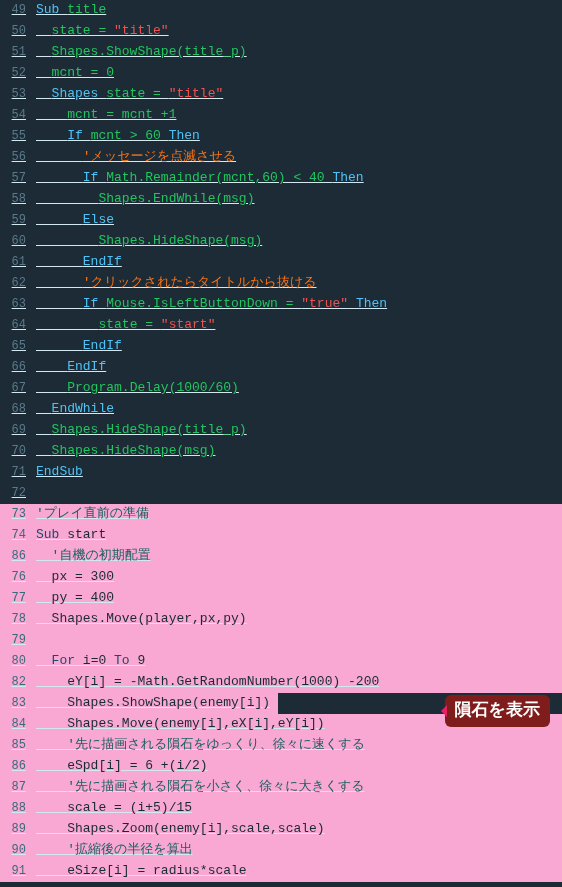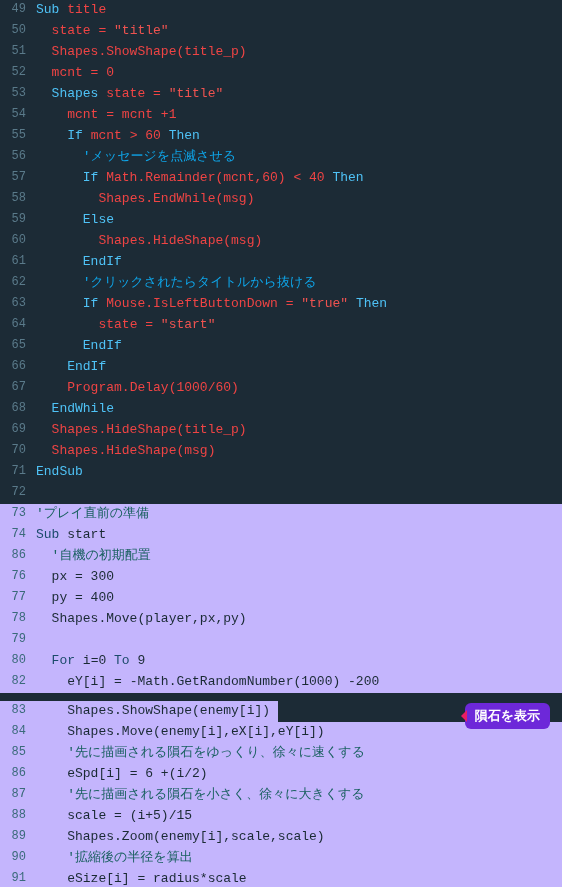--- a/index.html
+++ b/index.html
@@ -13,62 +13,63 @@
       color: #d4e8f0;
     }
     .code-container {
       width: 562px;
       min-height: 887px;
       background: #1c2b36;
       overflow: hidden;
     }
     .code-line {
       display: flex;
-      align-items: flex-start;
+      align-items: center;
       padding: 0 0 0 0;
       min-height: 21px;
+      text-decoration: underline;
     }
     .line-num {
       width: 36px;
       min-width: 36px;
       text-align: right;
       padding-right: 10px;
       color: #5a7a8a;
       user-select: none;
       font-size: 12px;
     }
     .line-content {
       flex: 1;
       white-space: pre;
       padding-right: 8px;
     }
     .token-keyword { color: #4fc3f7; }
     .token-string { color: #ef5350; }
-    .token-comment { color: #0ea5e9; font-style: normal; }
-    .token-default { color: #ef4444; }
+    .token-comment { color: #f97316; font-style: normal; }
+    .token-default { color: #22c55e; }
 
     
-    .hl { background-color: #c4b5fd; }
+    .hl { background-color: #f9a8d4; }
     .hl .line-num { color: #3a6a7a; }
     .hl .token-keyword { color: #1a4a6a; }
     .hl .token-comment { color: #1a6060; }
     .hl .token-default { color: #1a2a34; }
 
     .annotation-wrapper {
       position: relative;
     }
     .annotation {
       position: absolute;
       right: 12px;
-      background-color: #6d28d9;
+      background-color: #7f1d1d;
       color: #fff;
       border-radius: 6px;
       padding: 3px 10px;
-      font-size: 13px;
-      font-family: Liberation Sans, sans-serif;
+      font-size: 17px;
+      font-family: Liberation Mono, monospace;
       white-space: nowrap;
       font-weight: bold;
       pointer-events: none;
       display: flex;
       align-items: center;
       gap: 6px;
     }
     .annotation::after {
       content: '';
       position: absolute;
@@ -207,21 +208,21 @@
       <span class="line-num">79</span>
     </div>
     <div class="code-line hl">
       <span class="line-num">80</span>
       <span class="line-content">  <span class="token-keyword">For </span><span class="token-default">i=0 </span><span class="token-keyword">To </span><span class="token-default">9</span></span>
     </div>
     <div class="code-line hl">
       <span class="line-num">82</span>
       <span class="line-content">    <span class="token-default">eY[i] = -Math.GetRandomNumber(1000) -200</span></span>
     </div>
-    <div class="annotation-wrapper" style="position: relative; display: flex; align-items: center; margin-top: 8px;">
+    <div class="annotation-wrapper" style="position: relative; display: flex; align-items: center;">
       <div class="code-line hl">
         <span class="line-num">83</span>
         <span class="line-content">    <span class="token-default">Shapes.ShowShape(enemy[i])</span></span>
       </div>
       <div class="annotation" style="top: 2px; right: 12px; position: absolute;">隕石を表示</div>
     </div>
     <div class="code-line hl">
       <span class="line-num">84</span>
       <span class="line-content">    <span class="token-default">Shapes.Move(enemy[i],eX[i],eY[i])</span></span>
     </div>

